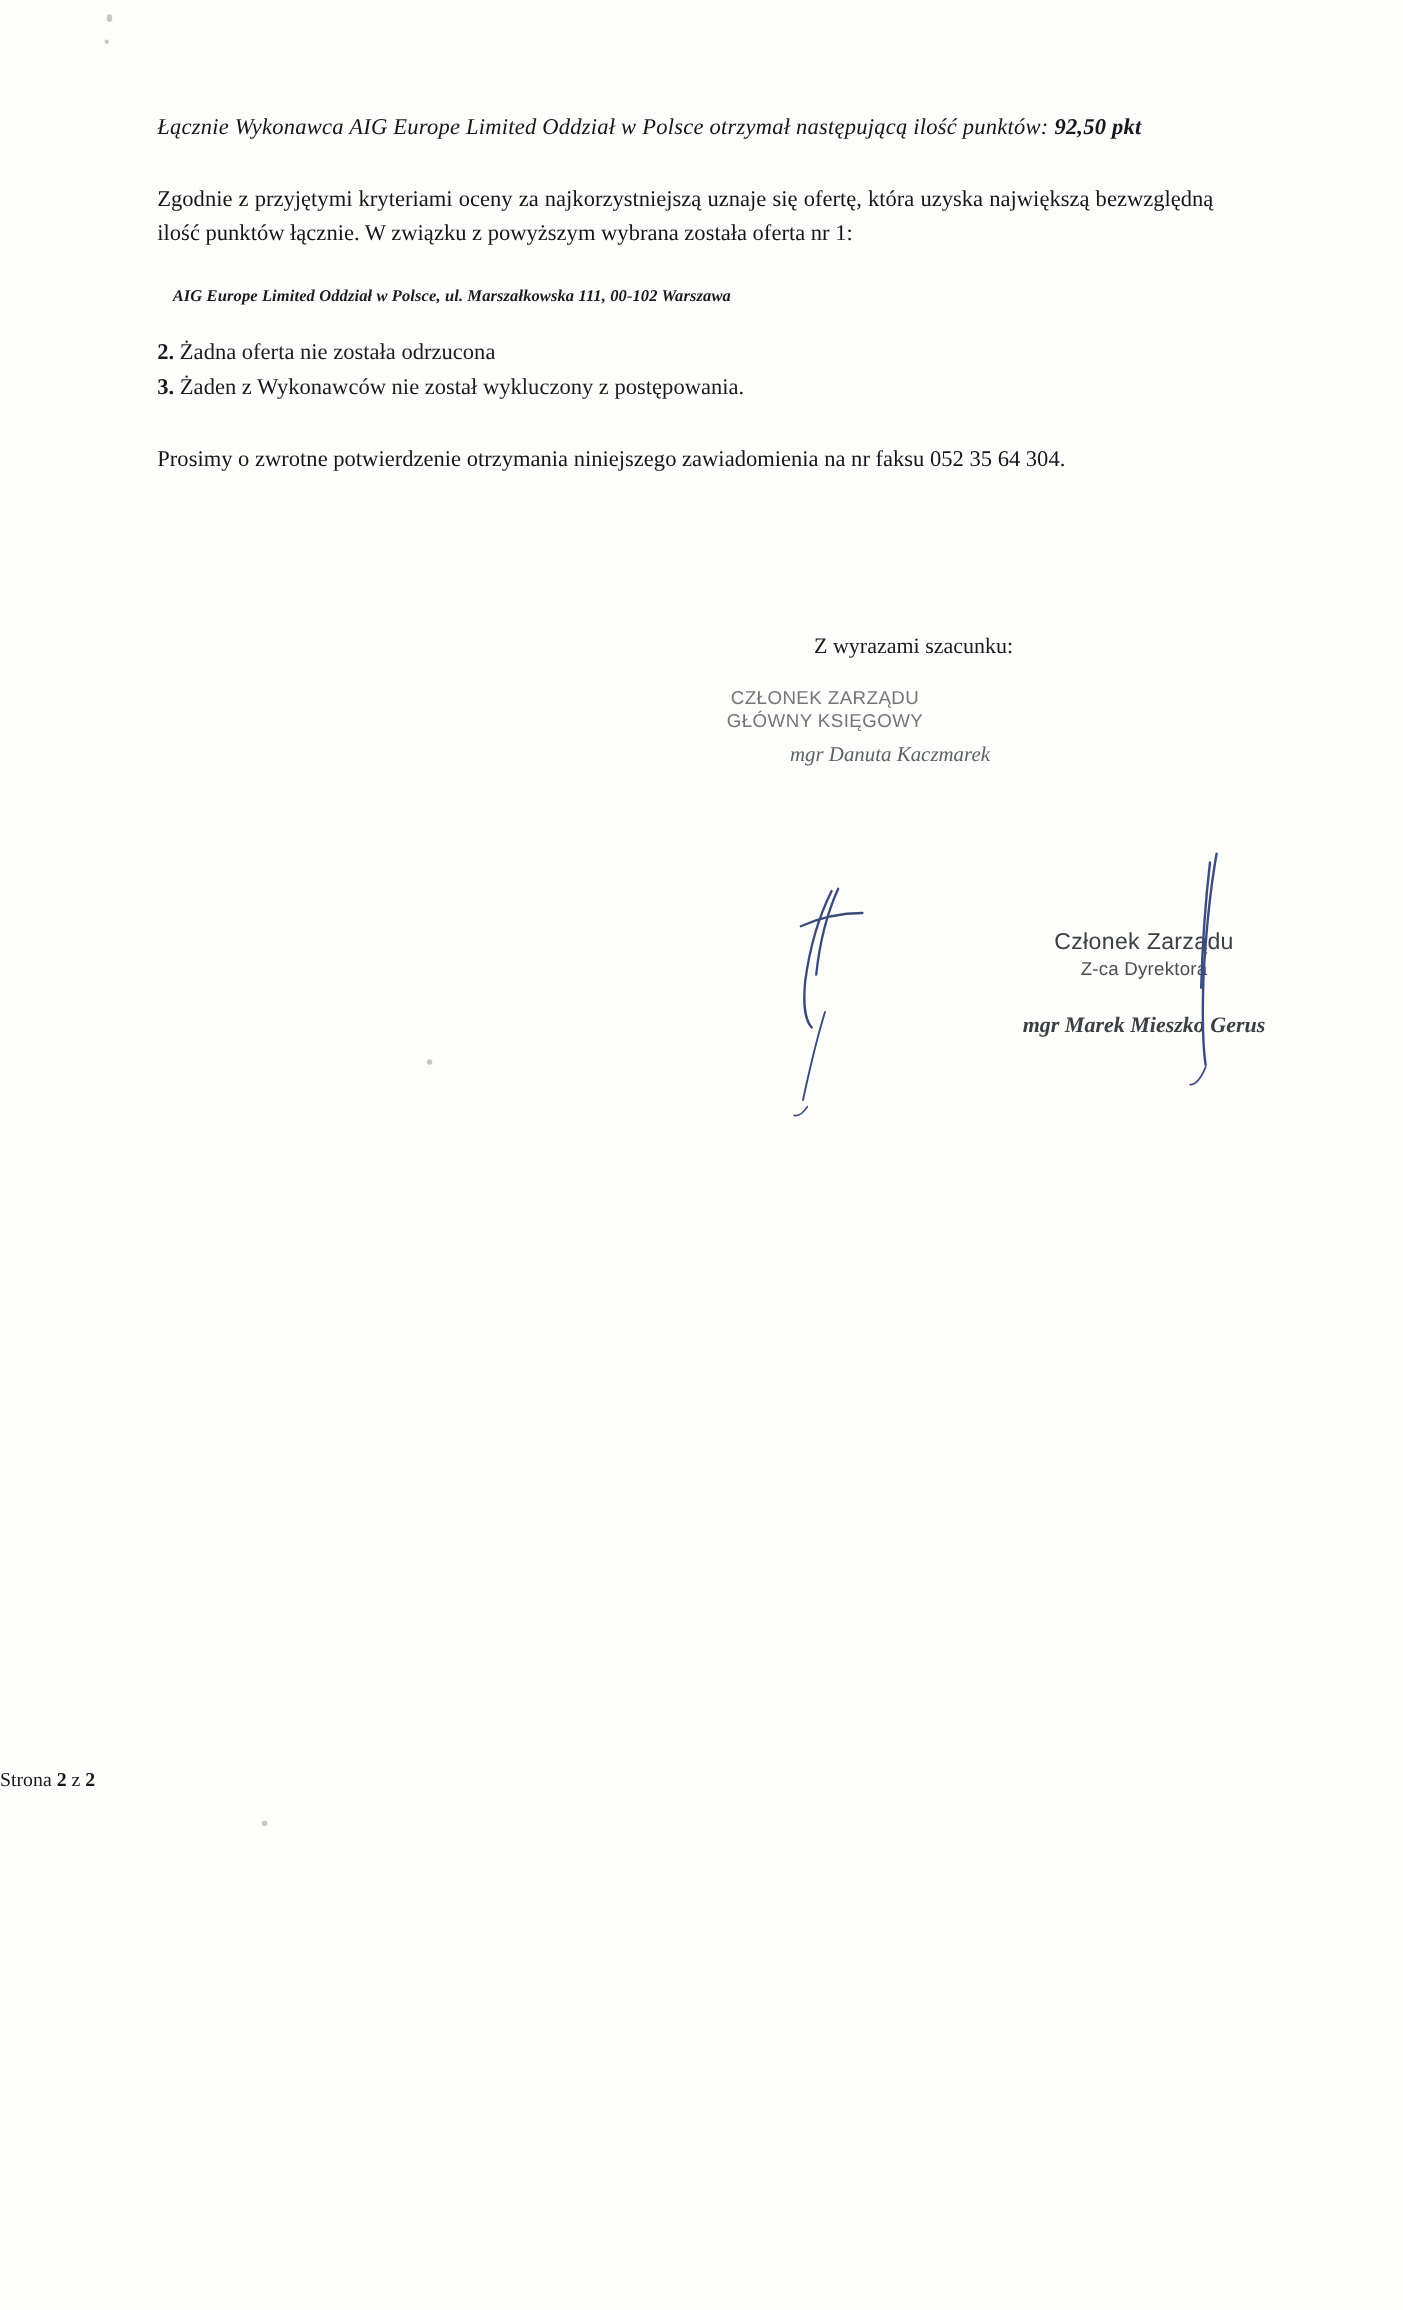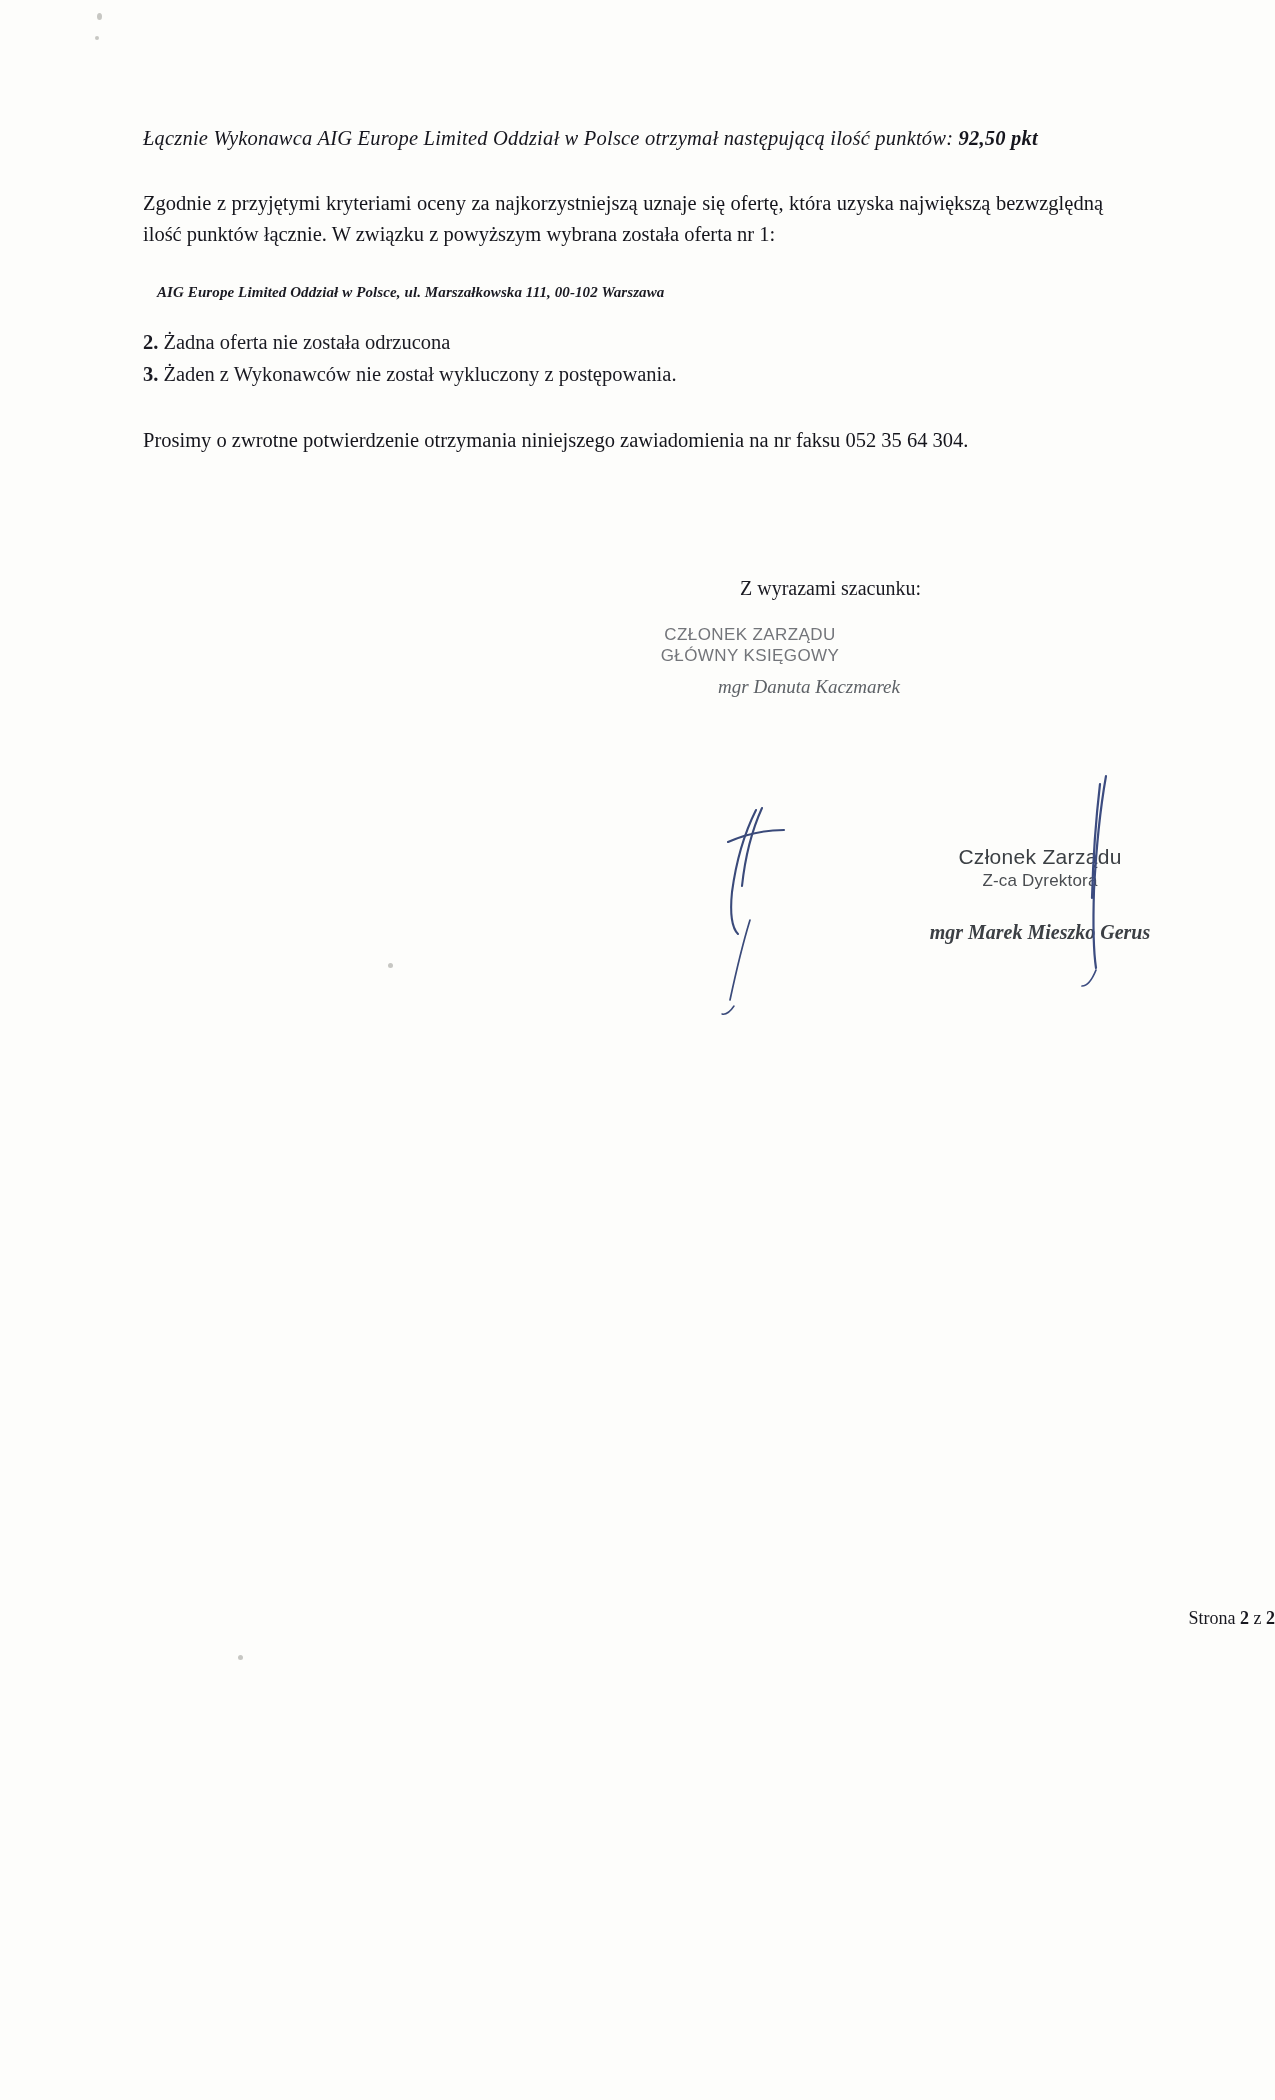--- a/index.html
+++ b/index.html
@@ -22,21 +22,21 @@
   
   .speck {
     position: absolute;
     background: #9a9a95;
     border-radius: 50%;
     opacity: .55;
   }
   .content {
     position: absolute;
     left: 143px;
-    top: 123px;
+    top: 101px;
     width: 960px;
   }
   p {
     margin: 0;
   }
   .para {
     font-size: 20.5px;
     line-height: 1.52;
     text-align: justify;
     color: #15151c;
@@ -138,21 +138,21 @@
   }
   .ink {
     position: absolute;
     pointer-events: none;
   }
   .footer {
     position: absolute;
     left: 0;
     right: 0;
     top: 1608px;
-    text-align: right;
+    text-align: left;
     font-size: 18px;
     color: #18181f;
   }
   .footer b { font-weight: bold; }
 </style>
 </head>
 <body>
 
 <div class="page">
 

